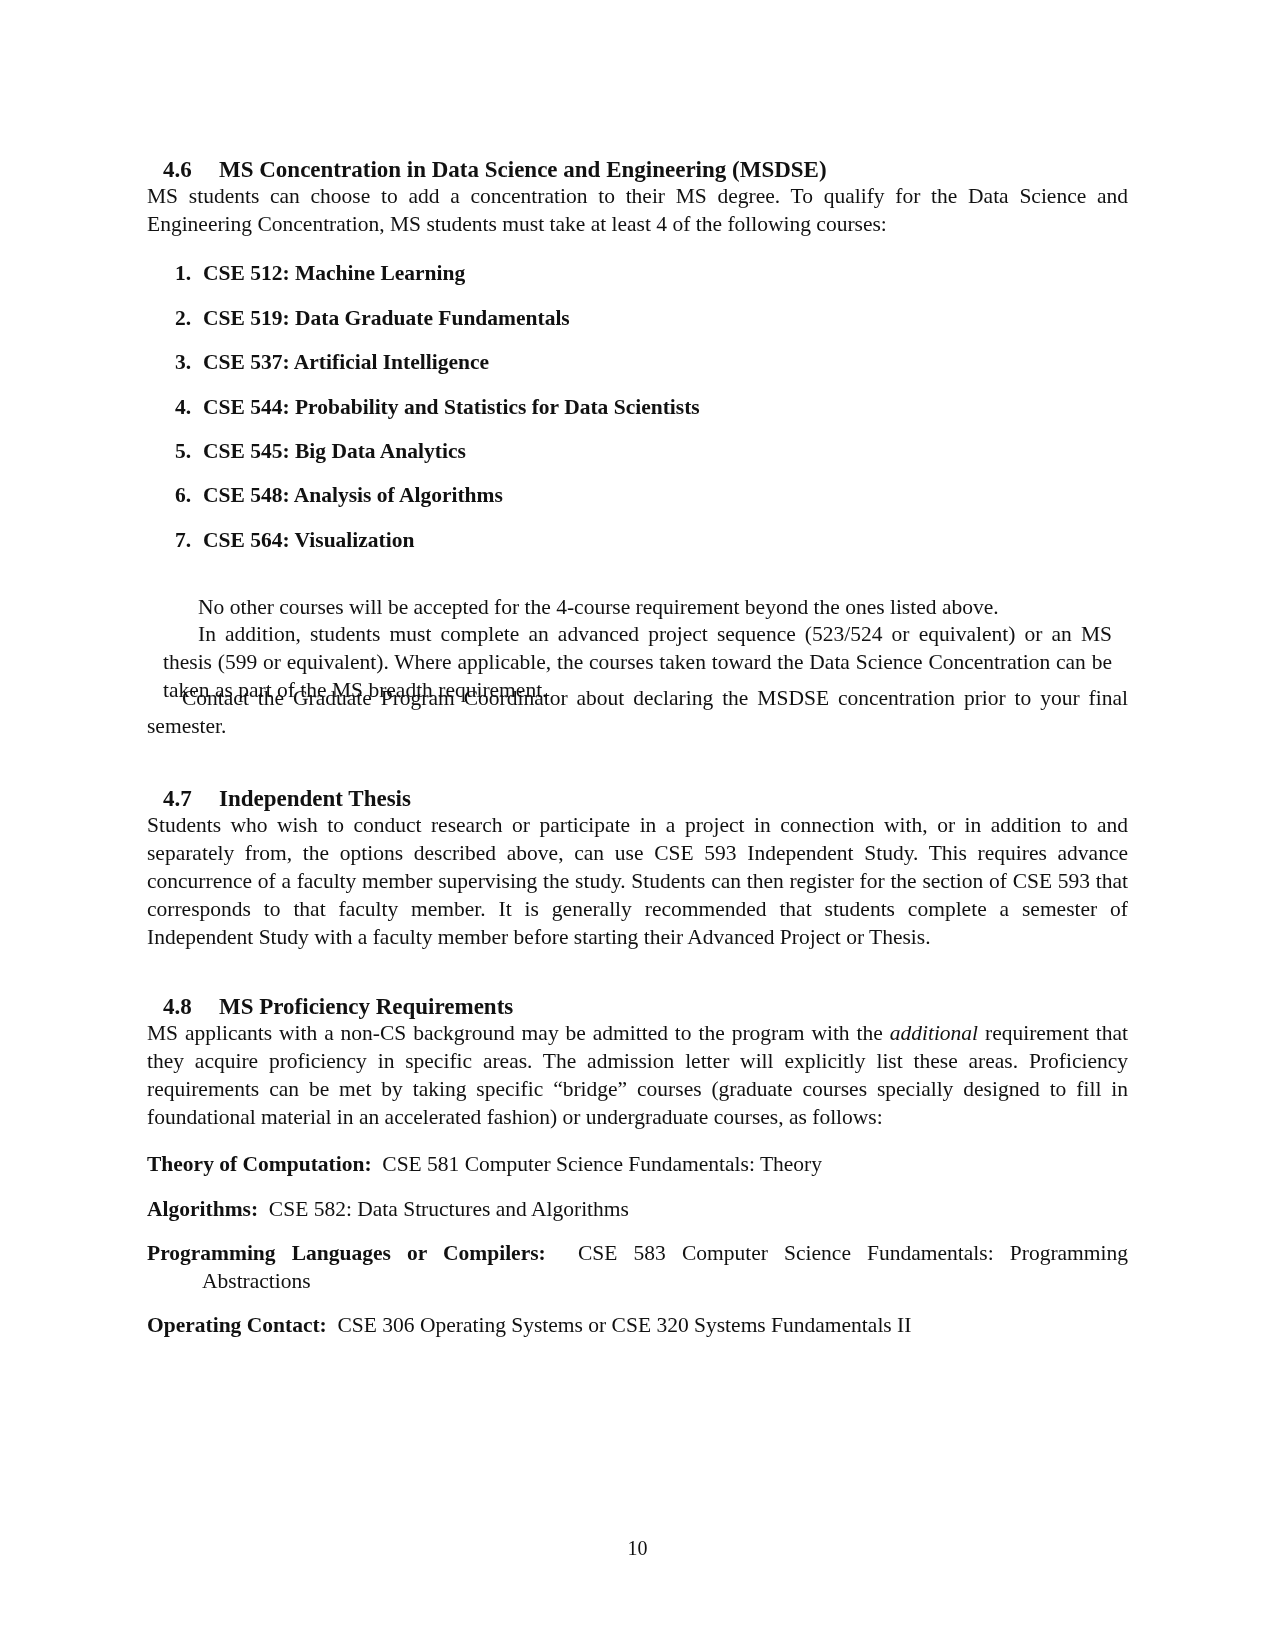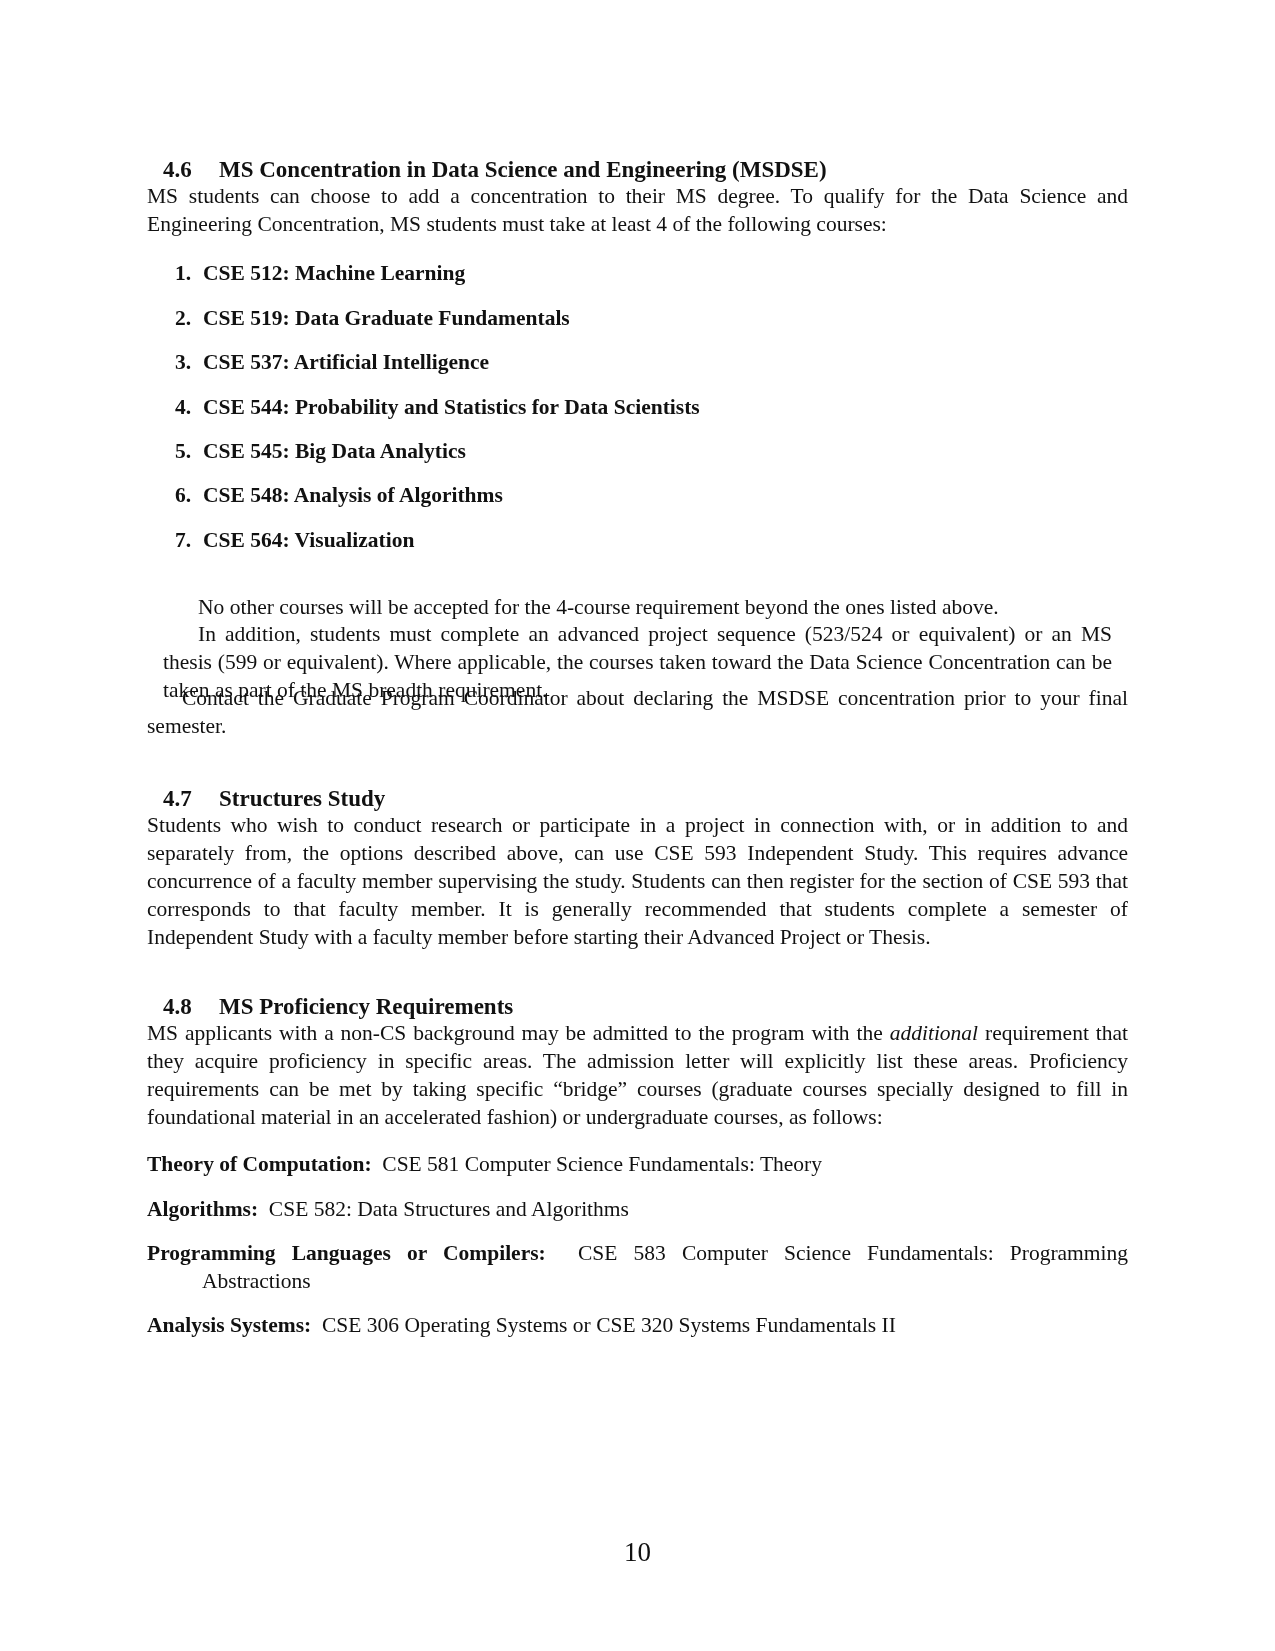--- a/index.html
+++ b/index.html
@@ -9,21 +9,21 @@
   .text { font-size: 21.5px; line-height: 28px; text-align: justify; }
   h2 { font-size: 23px; font-weight: bold; margin: 16px; position: absolute; left: 0; line-height: 28px; white-space: nowrap; }
   h2 .num { display: inline-block; width: 56px; }
   .abs { position: absolute; left: 0; right: 0; }
   ol.courses { list-style: none; margin: 0; padding: 0; }
   ol.courses li { position: absolute; left: 28px; font-size: 21.5px; line-height: 28px; white-space: nowrap; font-weight: bold; }
   ol.courses li .n { display: inline-block; width: 28px; }
   .indent { text-indent: 35px; }
   .prof { position: absolute; left: 0; right: 0; font-size: 21.5px; line-height: 28px; text-align: justify; padding-left: 55px; text-indent: -55px; }
   .prof b { font-weight: bold; }
-  .pagenum { position: absolute; left: 0; width: 1275px; text-align: center; top: 1537px; font-size: 27px; }
+  .pagenum { position: absolute; left: 0; width: 1275px; text-align: center; top: 1537px; font-size: 20px; }
 </style>
 </head>
 <body>
 
 <div class="page">
 
   <h2 style="top:140px"><span class="num">4.6</span><span>MS Concentration in Data Science and Engineering (MSDSE)</span></h2>
 
   <p class="abs text" style="top:182px;margin:0">MS students can choose to add a concentration to their MS degree.  To qualify for the Data Science and Engineering Concentration, MS students must take at least 4 of the following courses:</p>
 
@@ -34,28 +34,28 @@
     <li style="top:393px"><span class="n">4.</span><span>CSE 544: Probability and Statistics for Data Scientists</span></li>
     <li style="top:437px"><span class="n">5.</span><span>CSE 545: Big Data Analytics</span></li>
     <li style="top:481px"><span class="n">6.</span><span>CSE 548: Analysis of Algorithms</span></li>
     <li style="top:526px"><span class="n">7.</span><span>CSE 564: Visualization</span></li>
   </ol>
 
   <p class="abs text indent" style="top:577px;margin:16px">No other courses will be accepted for the 4-course requirement beyond the ones listed above.</p>
   <p class="abs text indent" style="top:604px;margin:16px">In addition, students must complete an advanced project sequence (523/524 or equivalent) or an MS thesis (599 or equivalent). Where applicable, the courses taken toward the Data Science Concentration can be taken as part of the MS breadth requirement.</p>
   <p class="abs text indent" style="top:684px;margin:0">Contact the Graduate Program Coordinator about declaring the MSDSE concentration prior to your final semester.</p>
 
-  <h2 style="top:769px"><span class="num">4.7</span><span>Structures Study</span></h2>
+  <h2 style="top:769px"><span class="num">4.7</span><span>Independent Thesis</span></h2>
 
   <p class="abs text" style="top:811px;margin:0">Students who wish to conduct research or participate in a project in connection with, or in addition to and separately from, the options described above, can use CSE 593 Independent Study.  This requires advance concurrence of a faculty member supervising the study.  Students can then register for the section of CSE 593 that corresponds to that faculty member. It is generally recommended that students complete a semester of Independent Study with a faculty member before starting their Advanced Project or Thesis.</p>
 
   <h2 style="top:977px"><span class="num">4.8</span><span>MS Proficiency Requirements</span></h2>
 
   <p class="abs text" style="top:1019px;margin:0"><span>MS applicants with a non-CS background may be admitted to the program with the </span><i>additional</i><span> requirement that they acquire proficiency in specific areas. The admission letter will explicitly list these areas. Proficiency requirements can be met by taking specific “bridge” courses (graduate courses specially designed to fill in foundational material in an accelerated fashion) or undergraduate courses, as follows:</span></p>
 
   <div class="prof" style="top:1150px"><b>Theory of Computation:</b>&nbsp; <span>CSE 581 Computer Science Fundamentals: Theory</span></div>
   <div class="prof" style="top:1195px"><b>Algorithms:</b>&nbsp; <span>CSE 582: Data Structures and Algorithms</span></div>
   <div class="prof" style="top:1239px"><b>Programming Languages or Compilers:</b>&nbsp; <span>CSE 583 Computer Science Fundamentals:  Programming Abstractions</span></div>
-  <div class="prof" style="top:1311px"><b>Analysis Systems:</b>&nbsp; <span>CSE 306 Operating Systems or CSE 320 Systems Fundamentals II</span></div>
+  <div class="prof" style="top:1311px"><b>Operating Contact:</b>&nbsp; <span>CSE 306 Operating Systems or CSE 320 Systems Fundamentals II</span></div>
 
 </div>
 
 <div class="pagenum">10</div>
 
 </body></html>

